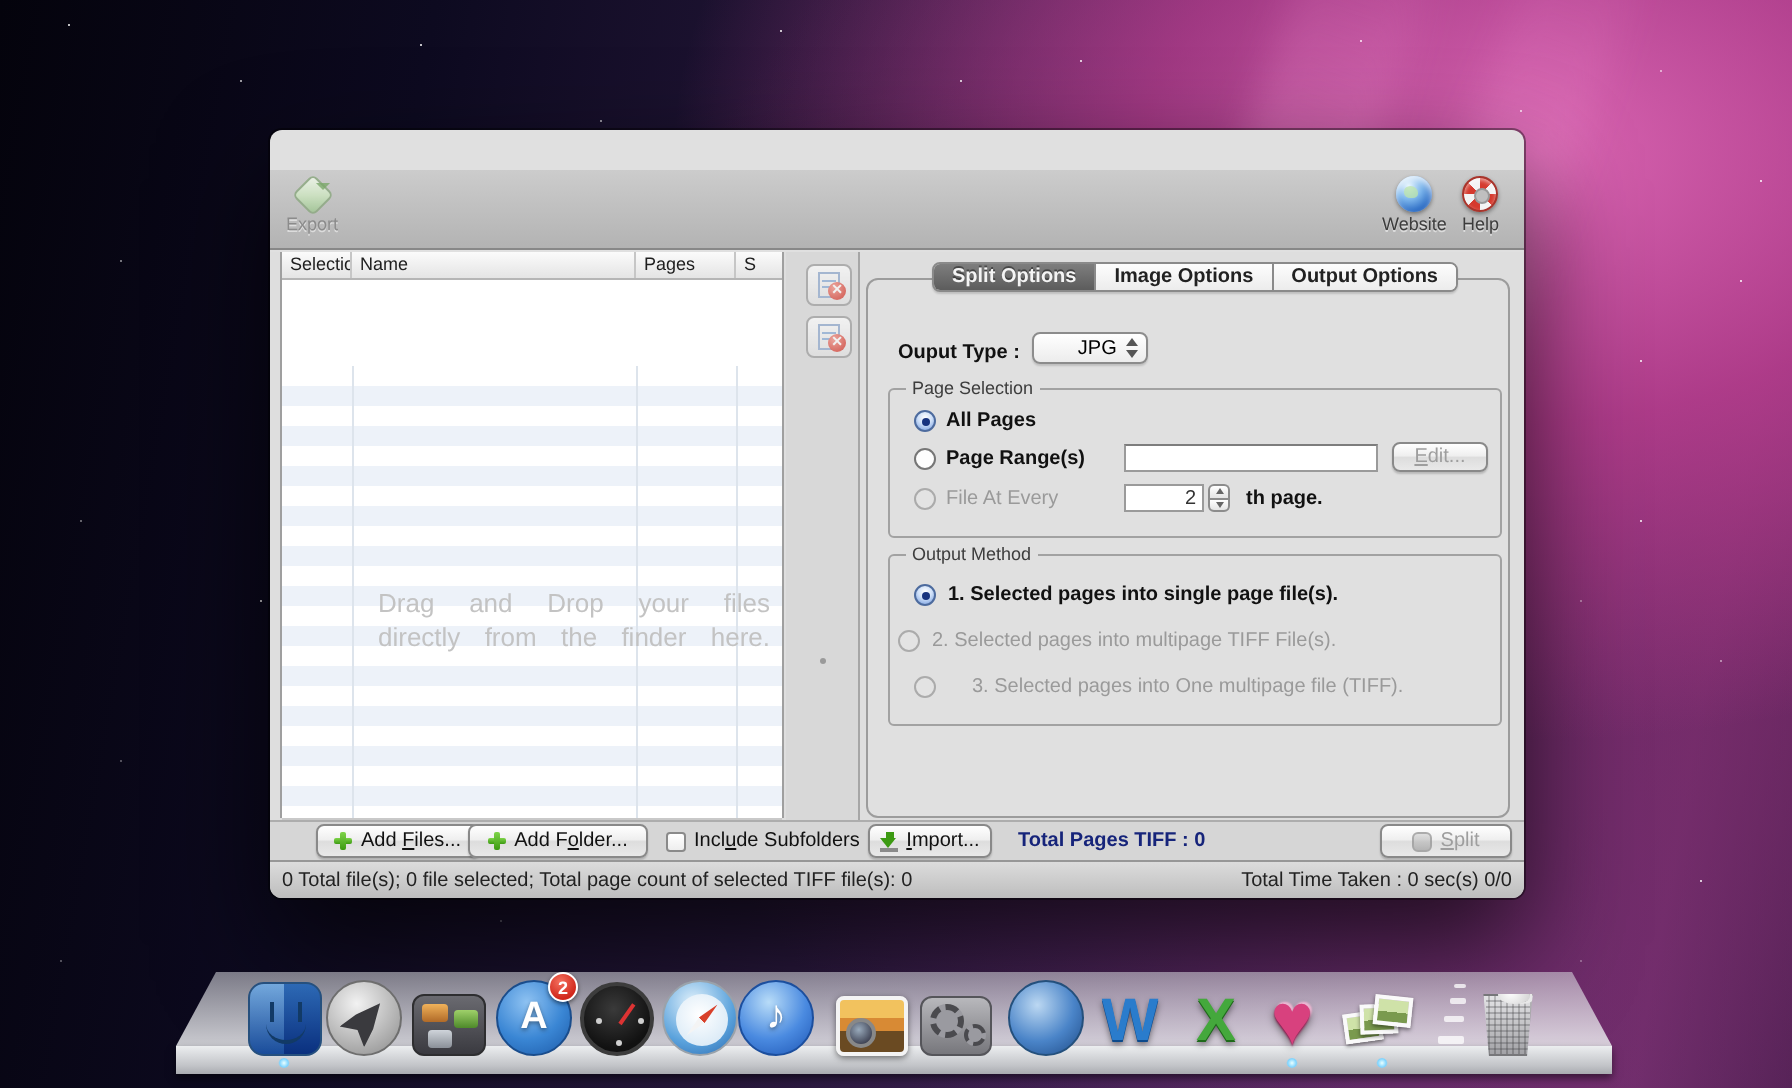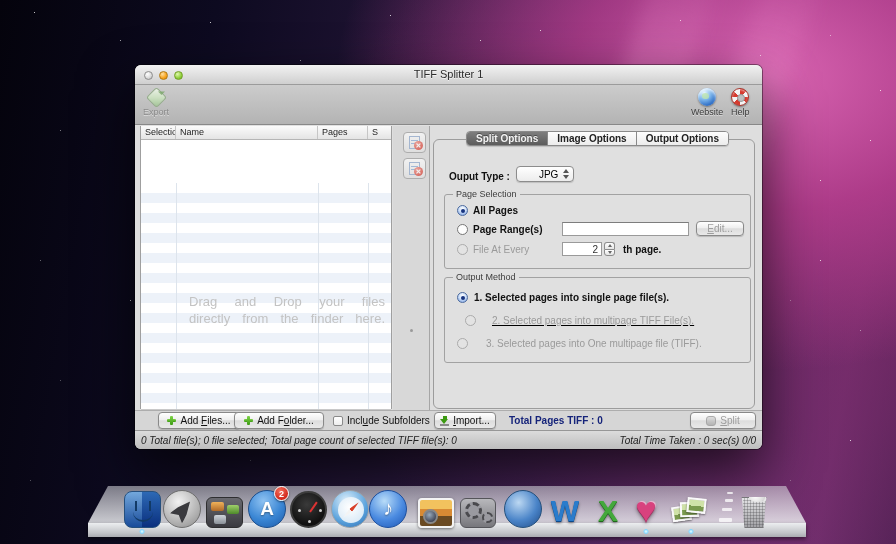--- a/index.html
+++ b/index.html
@@ -142,21 +142,21 @@
   .dlarrow::after{content:"";position:absolute;left:0;top:3px;width:0;height:0;
     border-left:4.5px solid transparent;border-right:4.5px solid transparent;border-top:5px solid #3c9a12;}
   .dlarrow i{position:absolute;left:0;bottom:0;width:9px;height:2px;background:#8a8a8a;}
   .grayblob{width:10px;height:10px;border-radius:3px;background:linear-gradient(#d9d9d9,#a9a9a9);border:1px solid #999;flex:0 0 auto;opacity:.8;}
   .checkbox{width:10px;height:10px;border:1px solid #8a8a8a;background:linear-gradient(#fff,#eee);border-radius:2px;flex:0 0 auto;}
 
   
   .actionbar{position:absolute;left:0;right:0;bottom:19px;height:20px;background:#d6d6d6;border-top:1px solid #adadad;}
   .totalpages{font-size:10px;font-weight:bold;color:#16247a;}
   .statusbar{position:absolute;left:0;right:0;bottom:0;height:19px;background:linear-gradient(#dcdcdc,#bdbdbd);
-    border-top:1px solid #979797;font-size:10px;color:#222;display:flex;align-items:center;justify-content:space-between;padding:0 6px 0 6px;font-style:italic;}
+    border-top:1px solid #979797;font-size:10px;color:#222;display:flex;align-items:center;justify-content:space-between;padding:0 6px 0 6px;}
 
   
   .dock-top{position:absolute;left:88px;top:486px;width:718px;height:37px;
     background:linear-gradient(rgba(215,216,222,.55),rgba(236,237,240,.85));
     clip-path:polygon(20px 0,698px 0,718px 37px,0 37px);}
   .dock-front{position:absolute;left:88px;top:523px;width:718px;height:14px;
     background:linear-gradient(#eceef0,#c2c4c8 70%,#a9abb0);box-shadow:0 2px 4px rgba(0,0,0,.5);}
   .dockdash{position:absolute;background:rgba(255,255,255,.75);border-radius:1px;}
   .dot-ind{position:absolute;top:529px;width:6px;height:5px;border-radius:50%;
     background:radial-gradient(circle,#eaffff 0%,#7fd4ff 55%,rgba(80,170,255,0) 75%);}
@@ -234,26 +234,20 @@
 </style>
 </head>
 <body>
 
 <div id="screen">
   <div class="stars"></div>
   <div class="beam b1"></div>
   <div class="beam b2"></div>
 
   <div id="win">
-    <div class="titlebar">
-      <span class="tl c"></span>
-      <span class="tl m"></span>
-      <span class="tl z"></span>
-      <div class="title">TIFF Splitter 1</div>
-    </div>
 
     <div class="toolbar">
       <div class="tbitem" style="left:8px;top:3px;">
         <span class="gem"></span>
         <span class="tblabel dim">Export</span>
       </div>
       <div class="tbitem" style="left:556px;top:3px;">
         <span class="globe"></span>
         <span class="tblabel">Website</span>
       </div>
@@ -348,21 +342,21 @@
           </div>
           <span class="lbl b" style="position:absolute;left:178px;top:49px;">th page.</span>
         </div>
 
         <div class="groupbox" style="top:137px;height:86px;">
           <span class="gtitle">Output Method</span>
           <div class="row" style="left:12px;top:14px;gap:6px;">
             <span class="radio sel"></span>
             <span class="lbl b">1. Selected pages into single page file(s).</span>
           </div>
-          <div class="row" style="left:20px;top:37px;gap:16px;text-decoration:underline;">
+          <div class="row" style="left:4px;top:37px;gap:6px;">
             <span class="radio dis"></span>
             <span class="lbl dim">2. Selected pages into multipage TIFF File(s).</span>
           </div>
           <div class="row" style="left:12px;top:60px;gap:18px;">
             <span class="radio dis"></span>
             <span class="lbl dim">3. Selected pages into One multipage file (TIFF).</span>
           </div>
         </div>
 
       </div>

